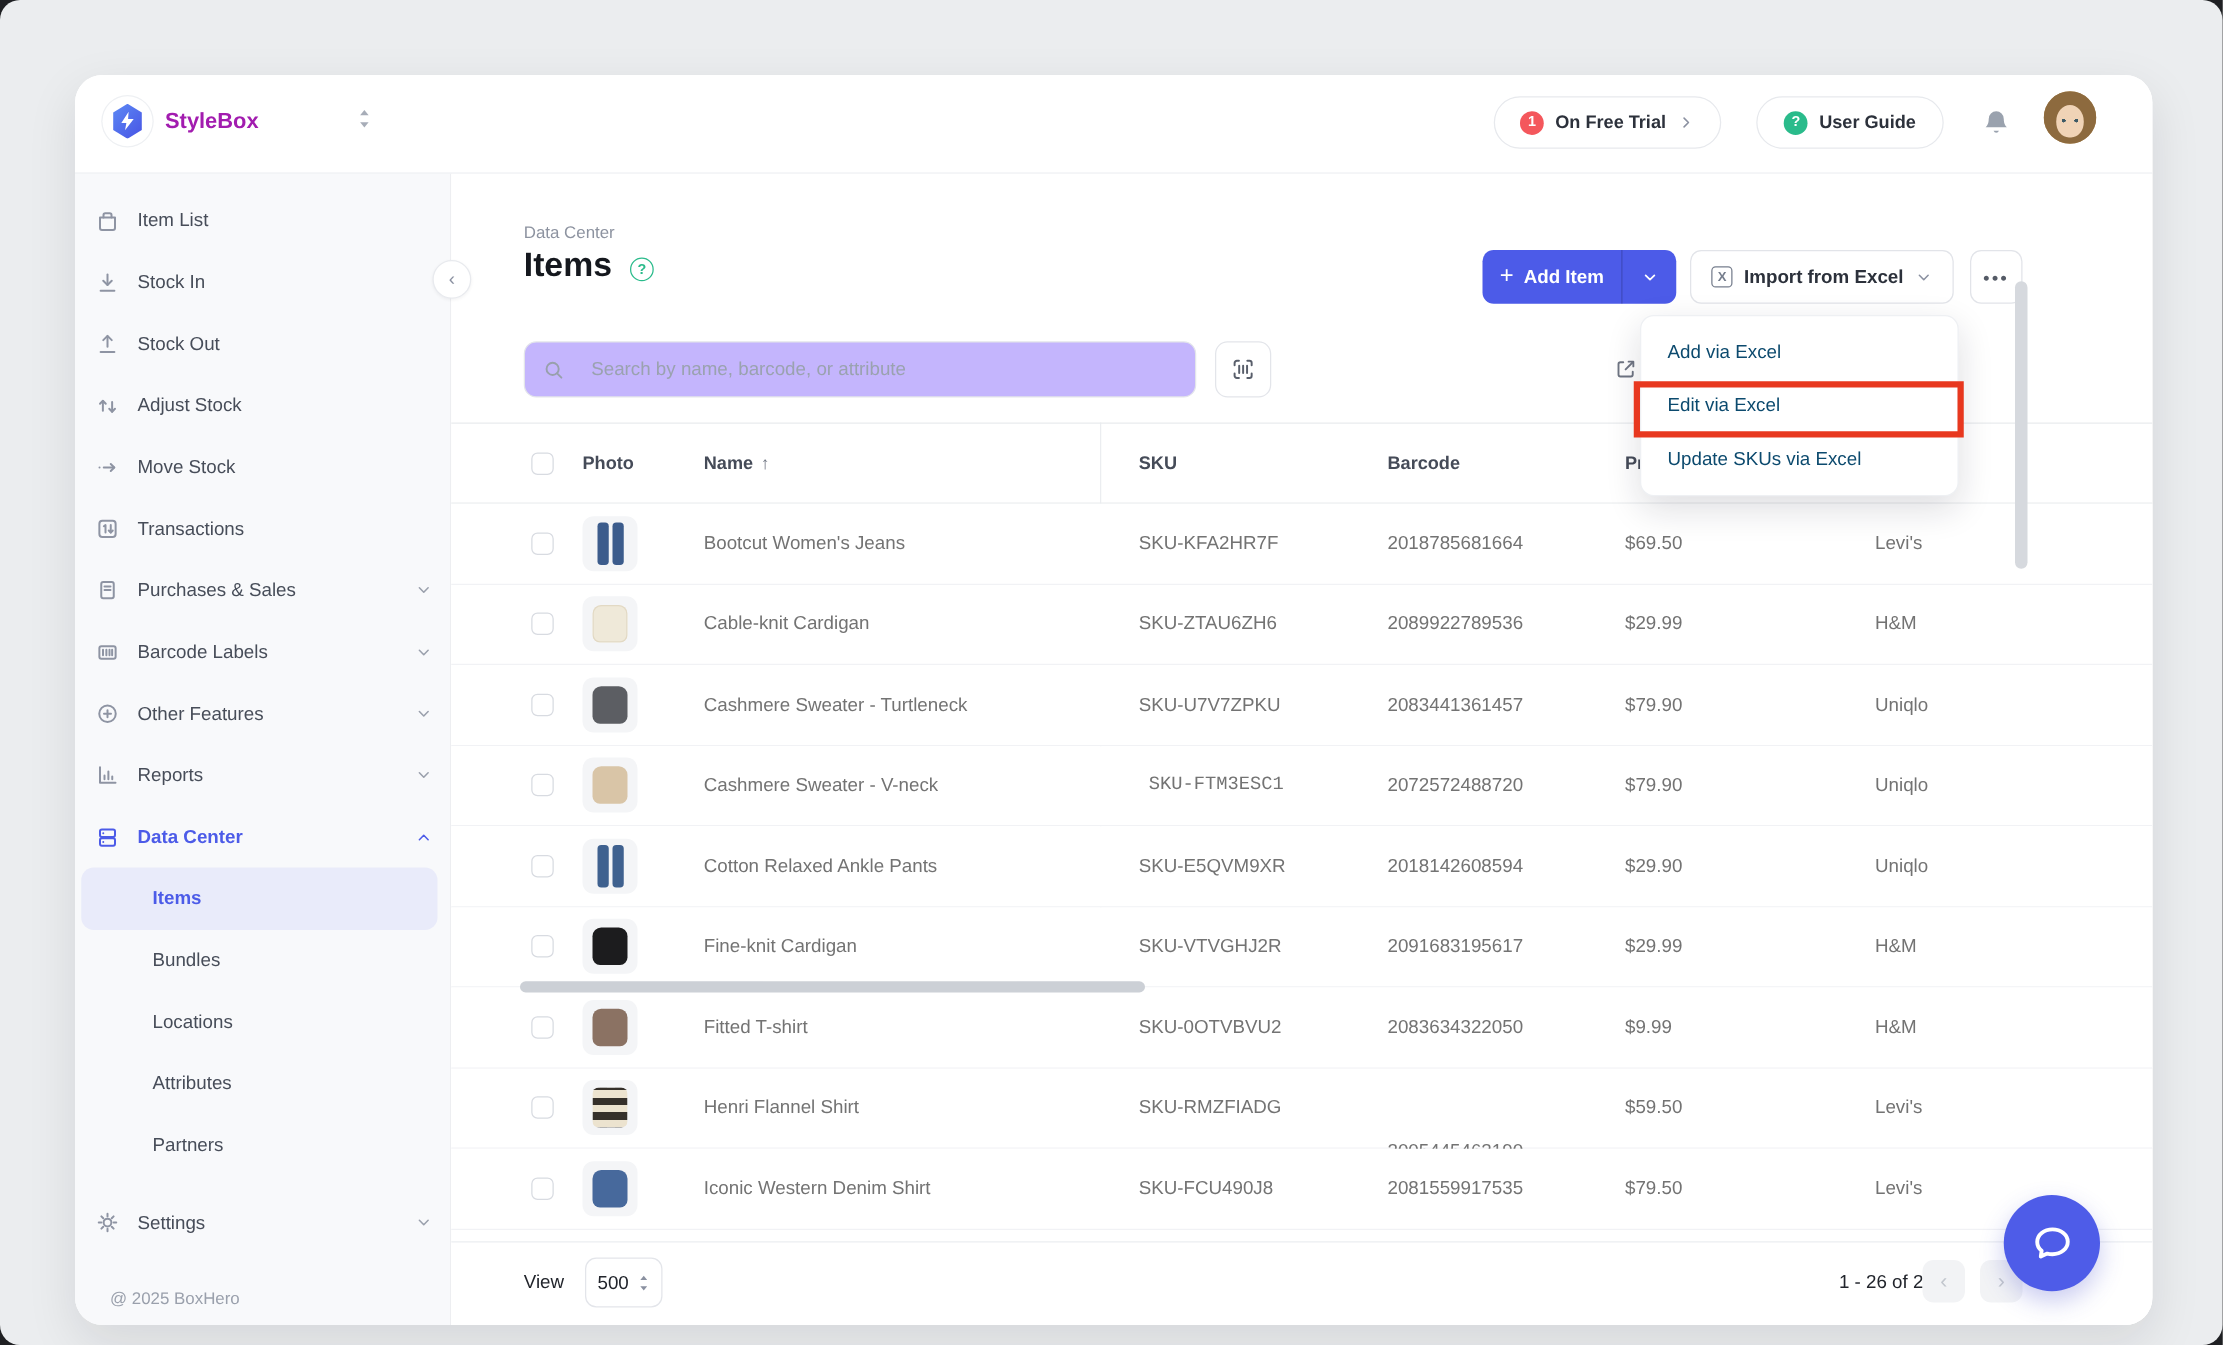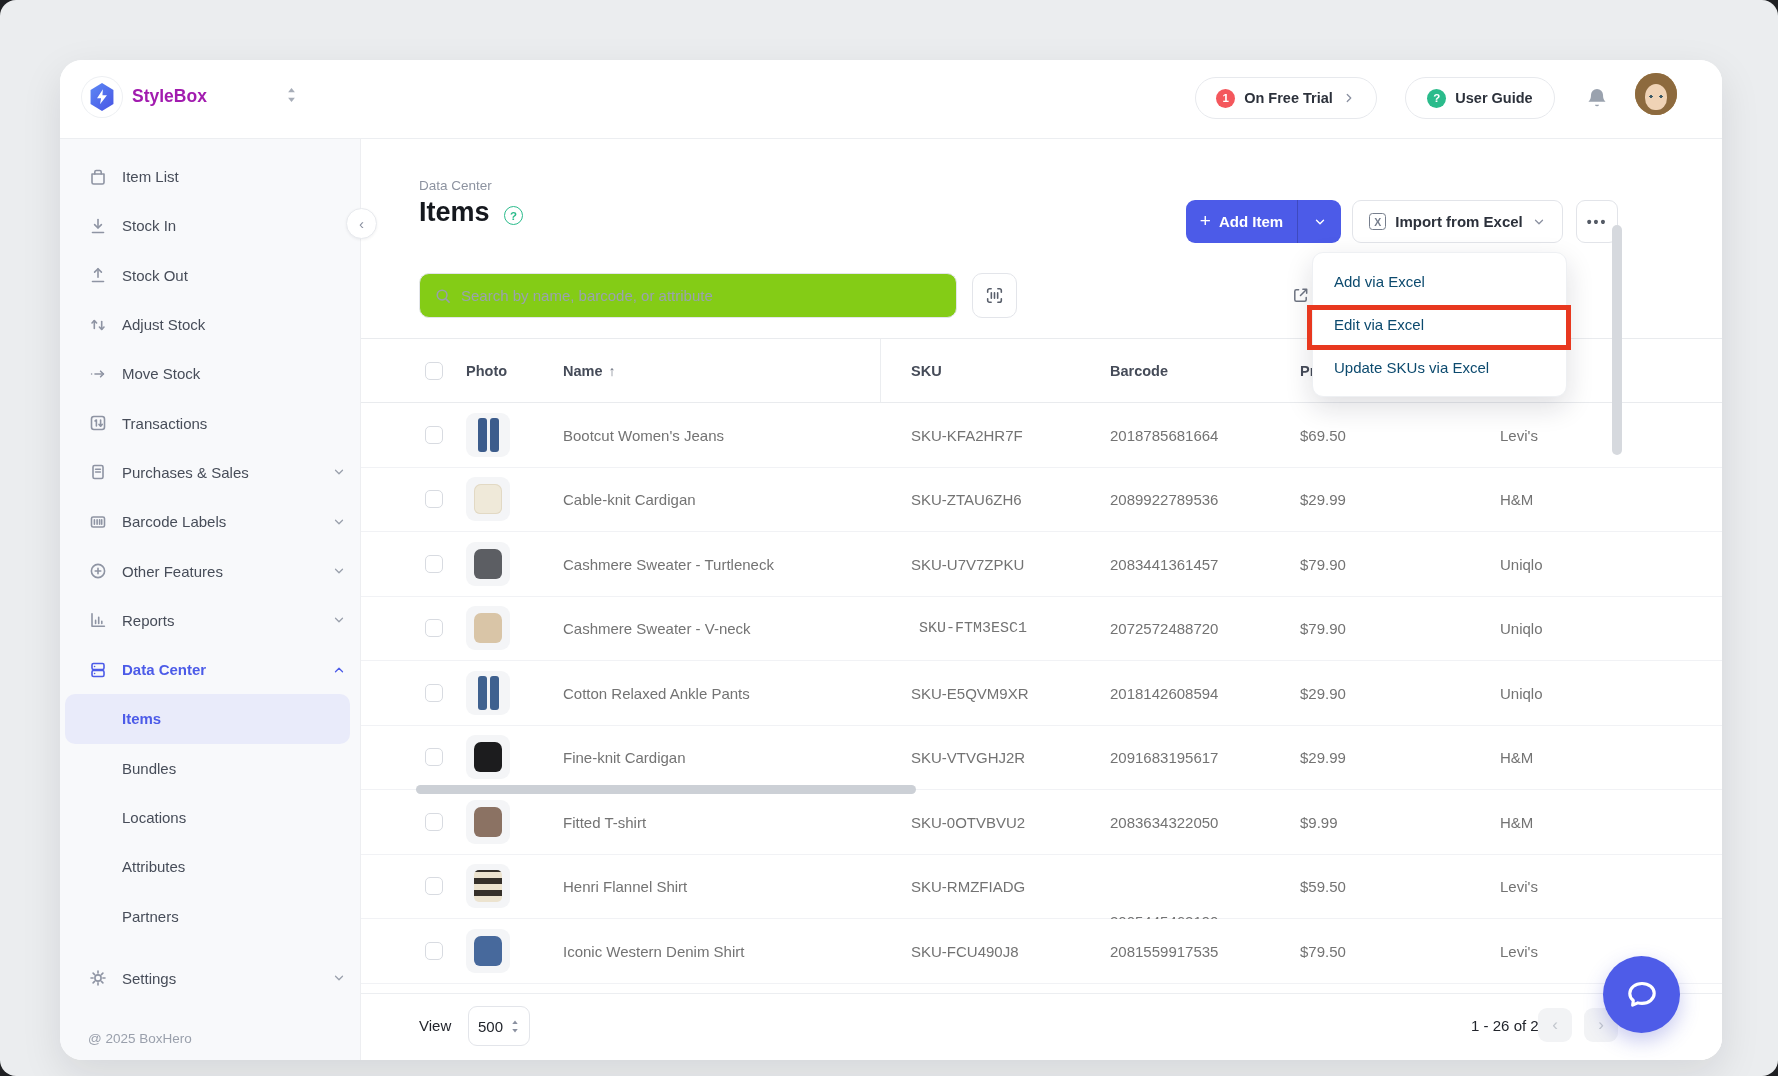--- a/index.html
+++ b/index.html
@@ -31,21 +31,21 @@
     background:#b08a4f; overflow:hidden; cursor:pointer; }
   .avatar .hair { position:absolute; inset:0; background:radial-gradient(circle at 50% 42%, #8d6a3e 0 78%, #7d5c33 79%); }
   .avatar .face { position:absolute; left:10px; top:11px; width:22px; height:26px; border-radius:50% 50% 46% 46%;
     background:#f0d3b6; }
   .avatar .eyes { position:absolute; left:14px; top:22px; width:14px; height:3px;
     background:radial-gradient(circle 1.6px at 2px 1.5px,#3d5a66 95%,transparent), radial-gradient(circle 1.6px at 12px 1.5px,#3d5a66 95%,transparent); }
 
   
   .sidebar { position:absolute; left:0; top:79px; width:301px; bottom:0; background:#f8f9fb; border-right:1px solid #edeef1; }
   .side-list { position:absolute; left:0; top:13px; width:100%; }
-  .side-item { height:49.3px; display:flex; align-items:center; padding:0 14px 0 28px; cursor:pointer;
+  .side-item { height:49.3px; display:flex; align-items:center; padding:0 14px 0 16px; cursor:pointer;
     font-size:15px; color:#474d59; font-weight:500; position:relative; }
   .side-item .side-icon { width:20px; height:20px; margin-right:14px; color:#8e94a3; display:flex; }
   .side-item.sub { padding-left:62px; }
   .side-item .chev { margin-left:auto; color:#9aa0ac; display:flex; }
   .side-item.active { color:var(--accent); font-weight:700; }
   .side-item.active .side-icon, .side-item.active .chev { color:var(--accent); }
   .side-item.selected { margin:0 10px 0 5px; padding-left:57px; border-radius:10px; background:#e9ebfa;
     color:var(--accent); font-weight:700; }
   .side-item.gap { margin-top:13px; }
   .side-footer { position:absolute; left:28px; bottom:14px; font-size:13.5px; color:#9aa0ac; }
@@ -71,21 +71,21 @@
     background:#fff; border:1px solid #e2e4e9; display:flex; align-items:center; justify-content:center; gap:9px;
     font-size:15px; font-weight:600; color:#2c313b; cursor:pointer; }
   .excel-ic { width:17px; height:17px; border:1.6px solid #767e8d; border-radius:3.5px; color:#767e8d;
     font-size:10.5px; font-weight:700; display:flex; align-items:center; justify-content:center; }
   .btn-more { position:absolute; left:1215px; top:61px; width:42px; height:43px; border-radius:9px;
     background:#fff; border:1px solid #e2e4e9; display:flex; align-items:center; justify-content:center;
     color:#555b66; letter-spacing:2px; font-size:14px; font-weight:700; cursor:pointer; }
 
   
   .search-box { position:absolute; left:58px; top:134px; width:538px; height:45px; border:1px solid #e3e5ea;
-    border-radius:10px; background:#84cc16; display:flex; align-items:center; padding:0 14px; gap:9px; }
+    border-radius:10px; background:#c4b5fd; display:flex; align-items:center; padding:0 14px; gap:21px; }
   .search-box input { border:none; outline:none; flex:1; font-size:15px; color:#2c313b;
     font-family:"Liberation Sans",sans-serif; background:transparent; }
   .search-box input::placeholder { color:#9aa2af; }
   .btn-scan { position:absolute; left:611px; top:134px; width:45px; height:45px; border:1px solid #e3e5ea;
     border-radius:10px; background:#fff; display:flex; align-items:center; justify-content:center; color:#595f6b; cursor:pointer; }
   .toolbar-right { position:absolute; top:134px; left:930px; height:45px; display:flex; align-items:center; gap:26px; }
   .tool-btn { display:flex; align-items:center; gap:8px; font-size:15px; font-weight:600; color:#3c424e; cursor:pointer; }
   .tool-btn svg { color:#6f7583; }
 
   

